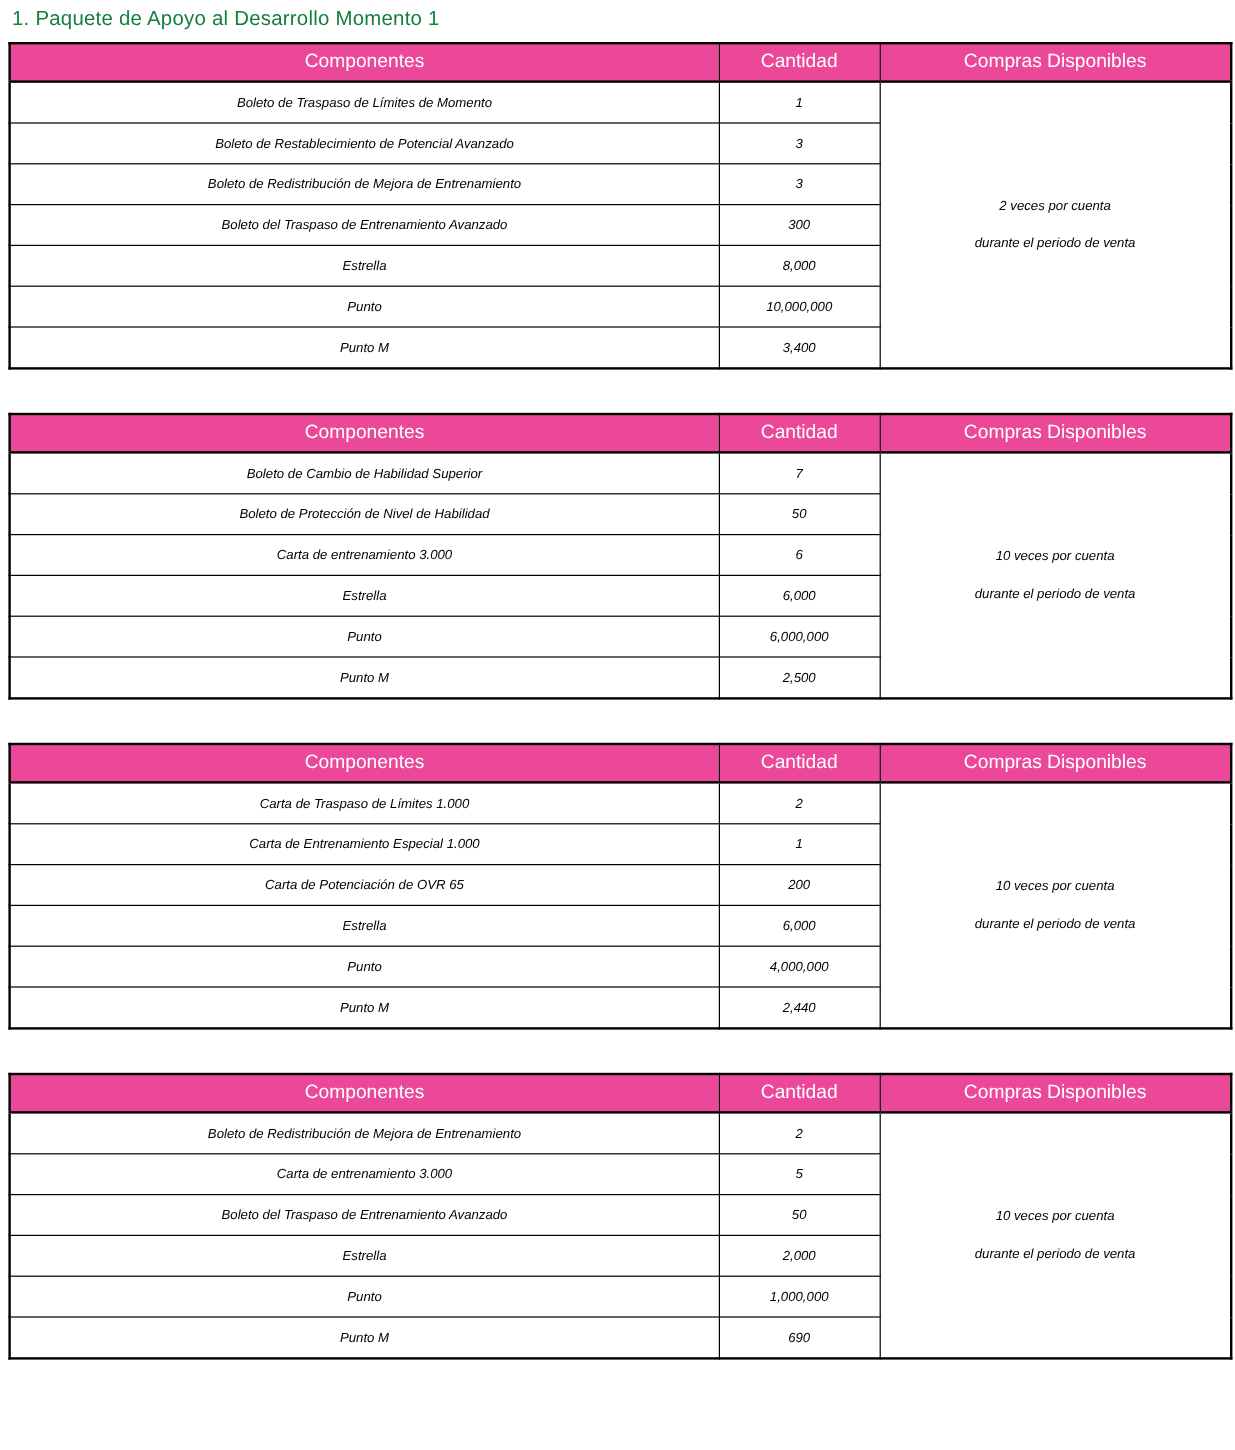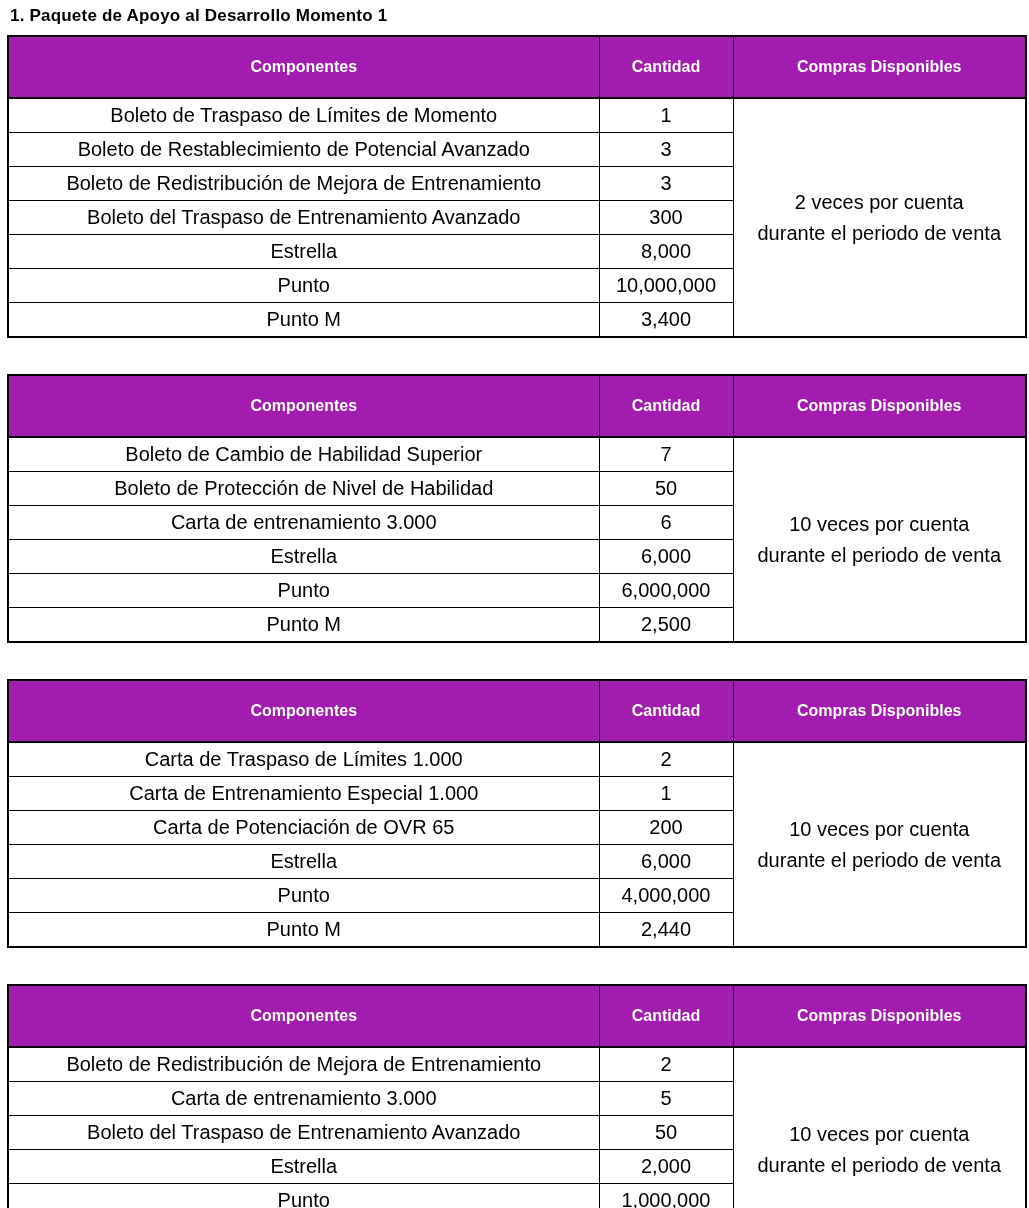--- a/index.html
+++ b/index.html
@@ -19,50 +19,51 @@
     box-sizing: border-box;
   }
   .package-section {
     margin-bottom: 36px;
   }
   .package-section:last-child {
     margin-bottom: 0;
   }
   .section-title {
     font-size: 17px;
-    font-weight: 700;
+    font-weight: 400;
     margin: 0 16px 9px 3px;
-    color: #000000;
+    color: #15803d;
     letter-spacing: 0.2px;
   }
   table.package-table {
     border-collapse: collapse;
     table-layout: fixed;
     width: 1018px;
     border: 2px solid #000000;
   }
   table.package-table th {
-    background: #a21caf;
+    background: #ec4899;
     color: #ffffff;
-    font-weight: 700;
+    font-weight: 400;
     font-size: 16px;
     height: 30px;
     border: 1px solid #000000;
     border-bottom: 2px solid #000000;
     text-align: center;
-    padding: 15px;
+    padding: 0;
   }
   table.package-table td {
     border: 1px solid #000000;
-    font-size: 20px;
+    font-size: 11px;
     text-align: center;
     height: 33px;
     padding: 0 4px;
     background: #ffffff;
     color: #000000;
+    font-style: italic;
   }
   td.purchase-limit-cell {
     line-height: 31px;
     font-size: 16px;
   }
   .col-componentes { width: 591px; }
   .col-cantidad    { width: 134px; }
   .col-compras     { width: 293px; }
 </style>
 </head>

